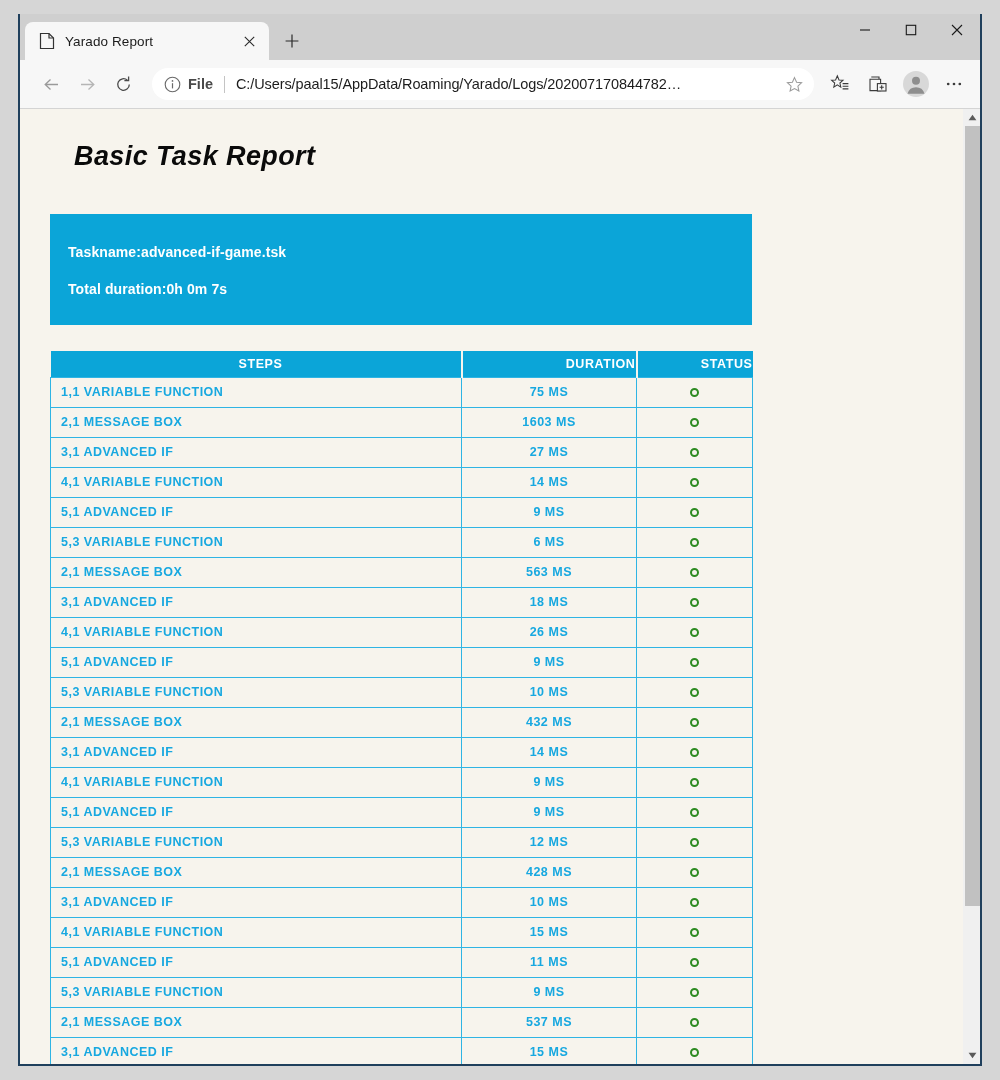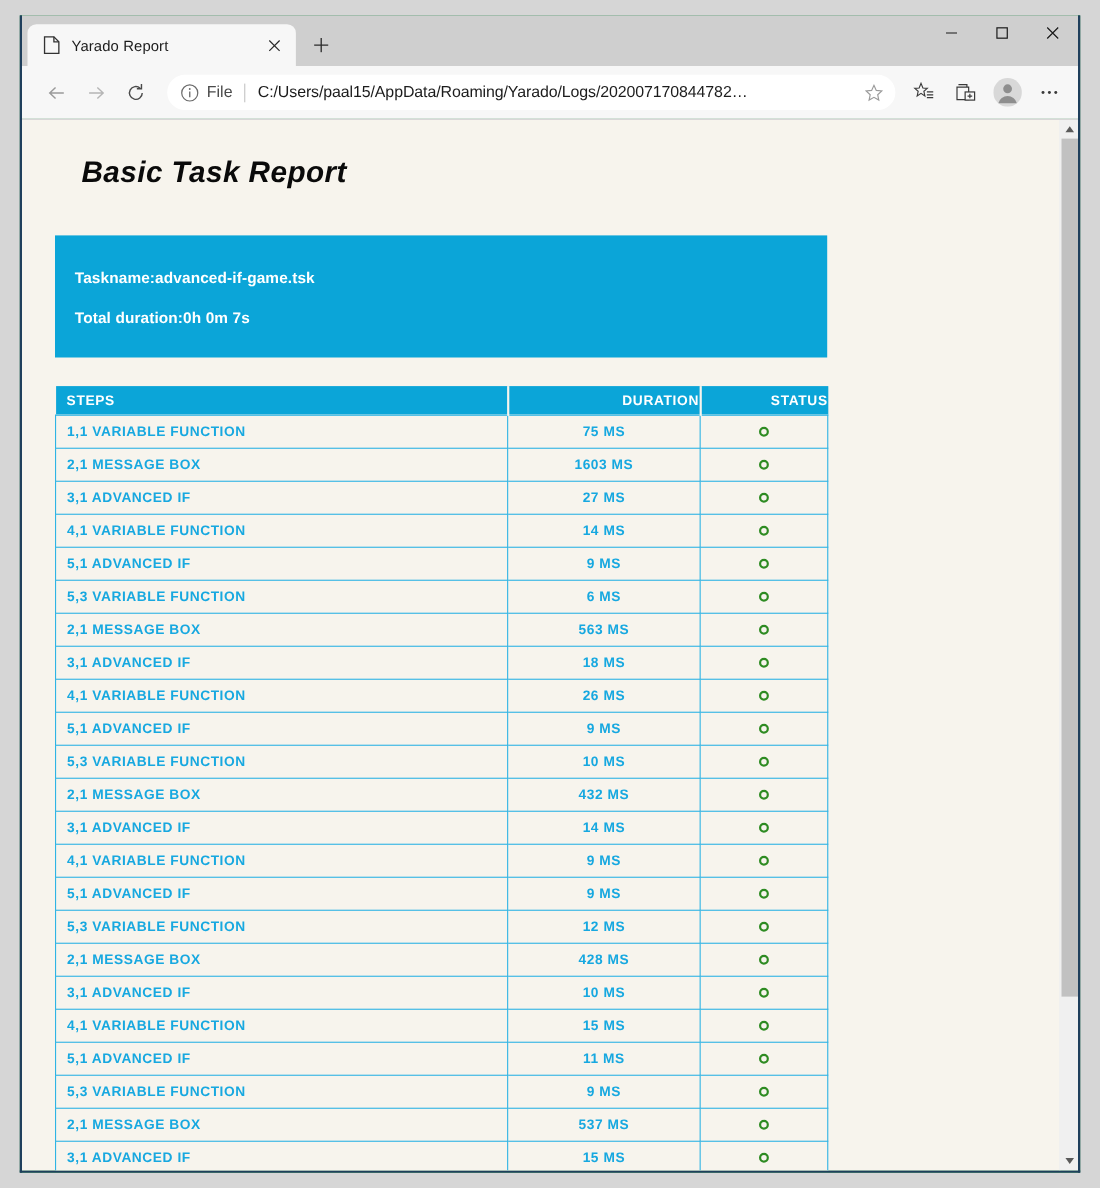--- a/index.html
+++ b/index.html
@@ -142,20 +142,21 @@
     min-width: 0;
   }
 
   .info-icon { flex: none; display: flex; align-items: center; }
 
   .scheme-label {
     font-size: 14.5px;
     color: #4a4a4a;
     margin-left: 7px;
     flex: none;
+    font-weight: bold;
   }
 
   .omni-sep {
     width: 1px;
     height: 17px;
     background: #c4c4c4;
     margin: 0 11px;
     flex: none;
   }
 
@@ -277,21 +278,21 @@
   }
 
   #steps-table thead th {
     background: #0ba5d8;
     color: #ffffff;
     font-size: 12.5px;
     font-weight: bold;
     letter-spacing: .6px;
     height: 26px;
     padding: 0 0 0 10px;
-    text-align: left;
+    text-align: center;
     border-right: 2px solid #f7f4ed;
   }
   #steps-table thead th.center {
     text-align: right;
     padding-left: 0;
   }
   #steps-table thead th:last-child { border-right: none; }
 
   #steps-table tbody td {
     height: 30px;

